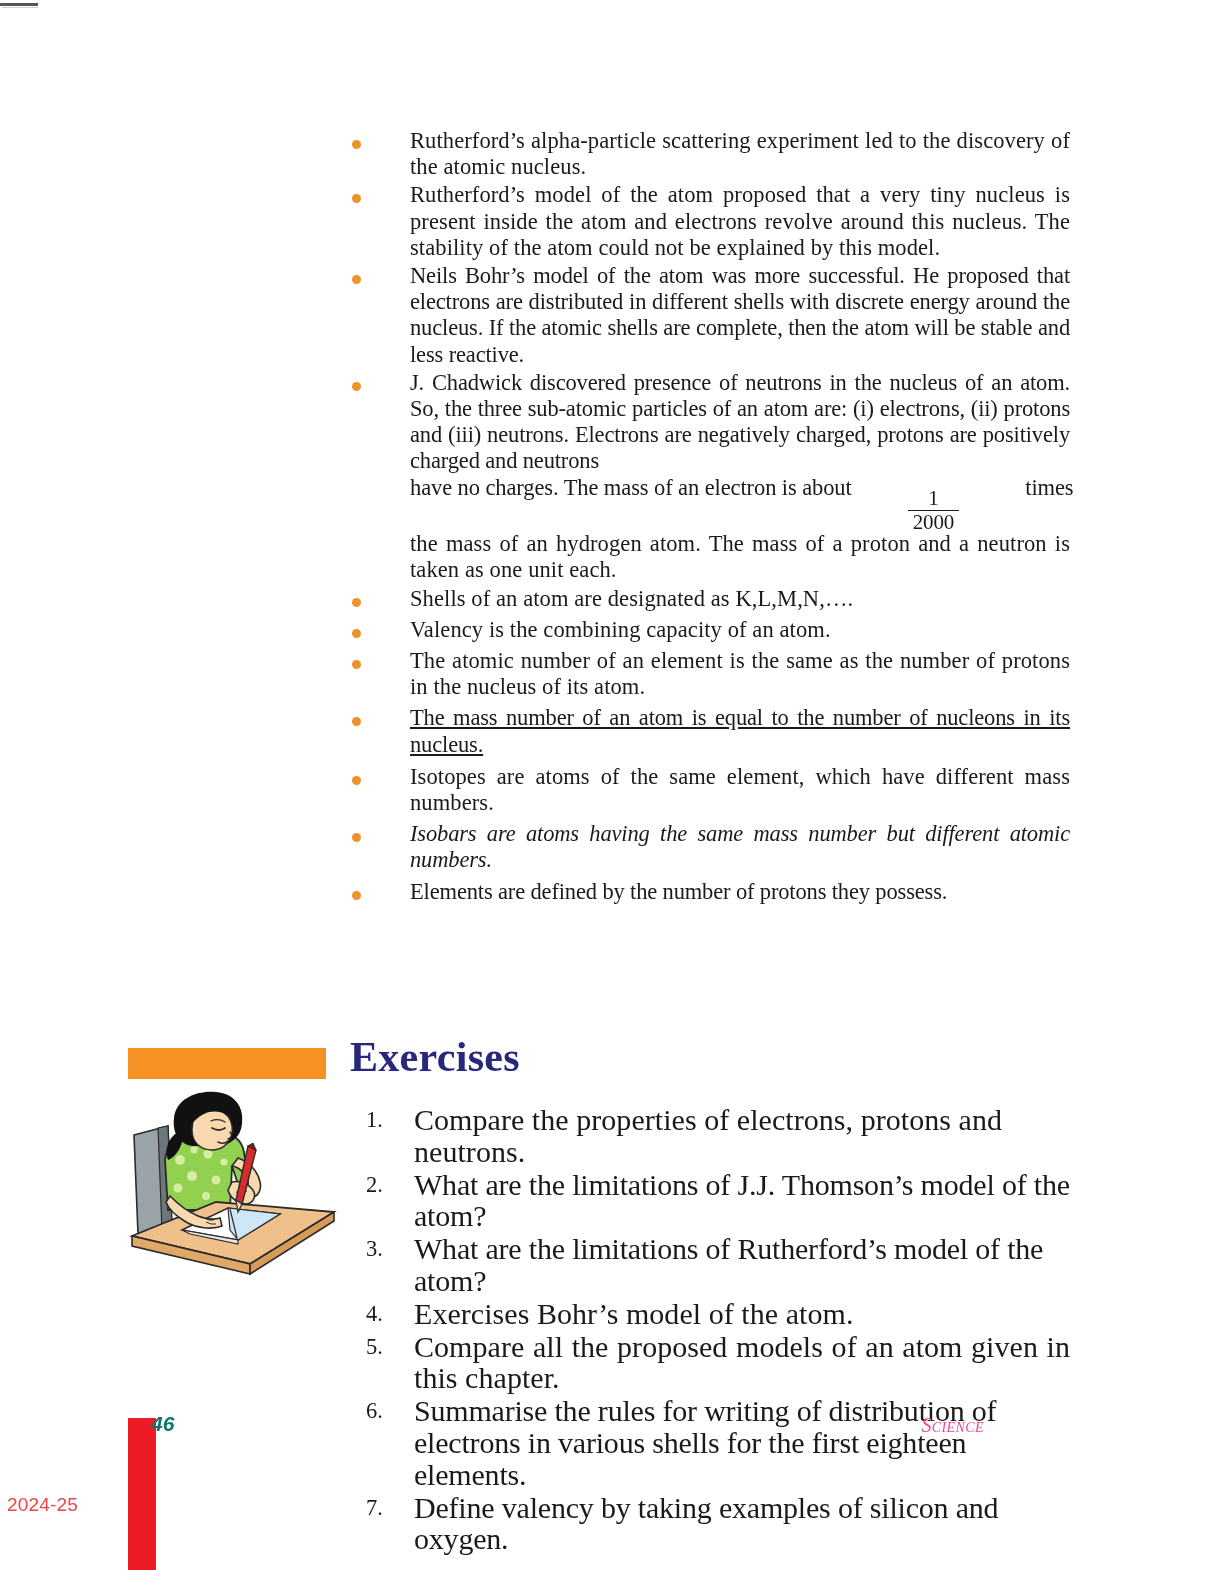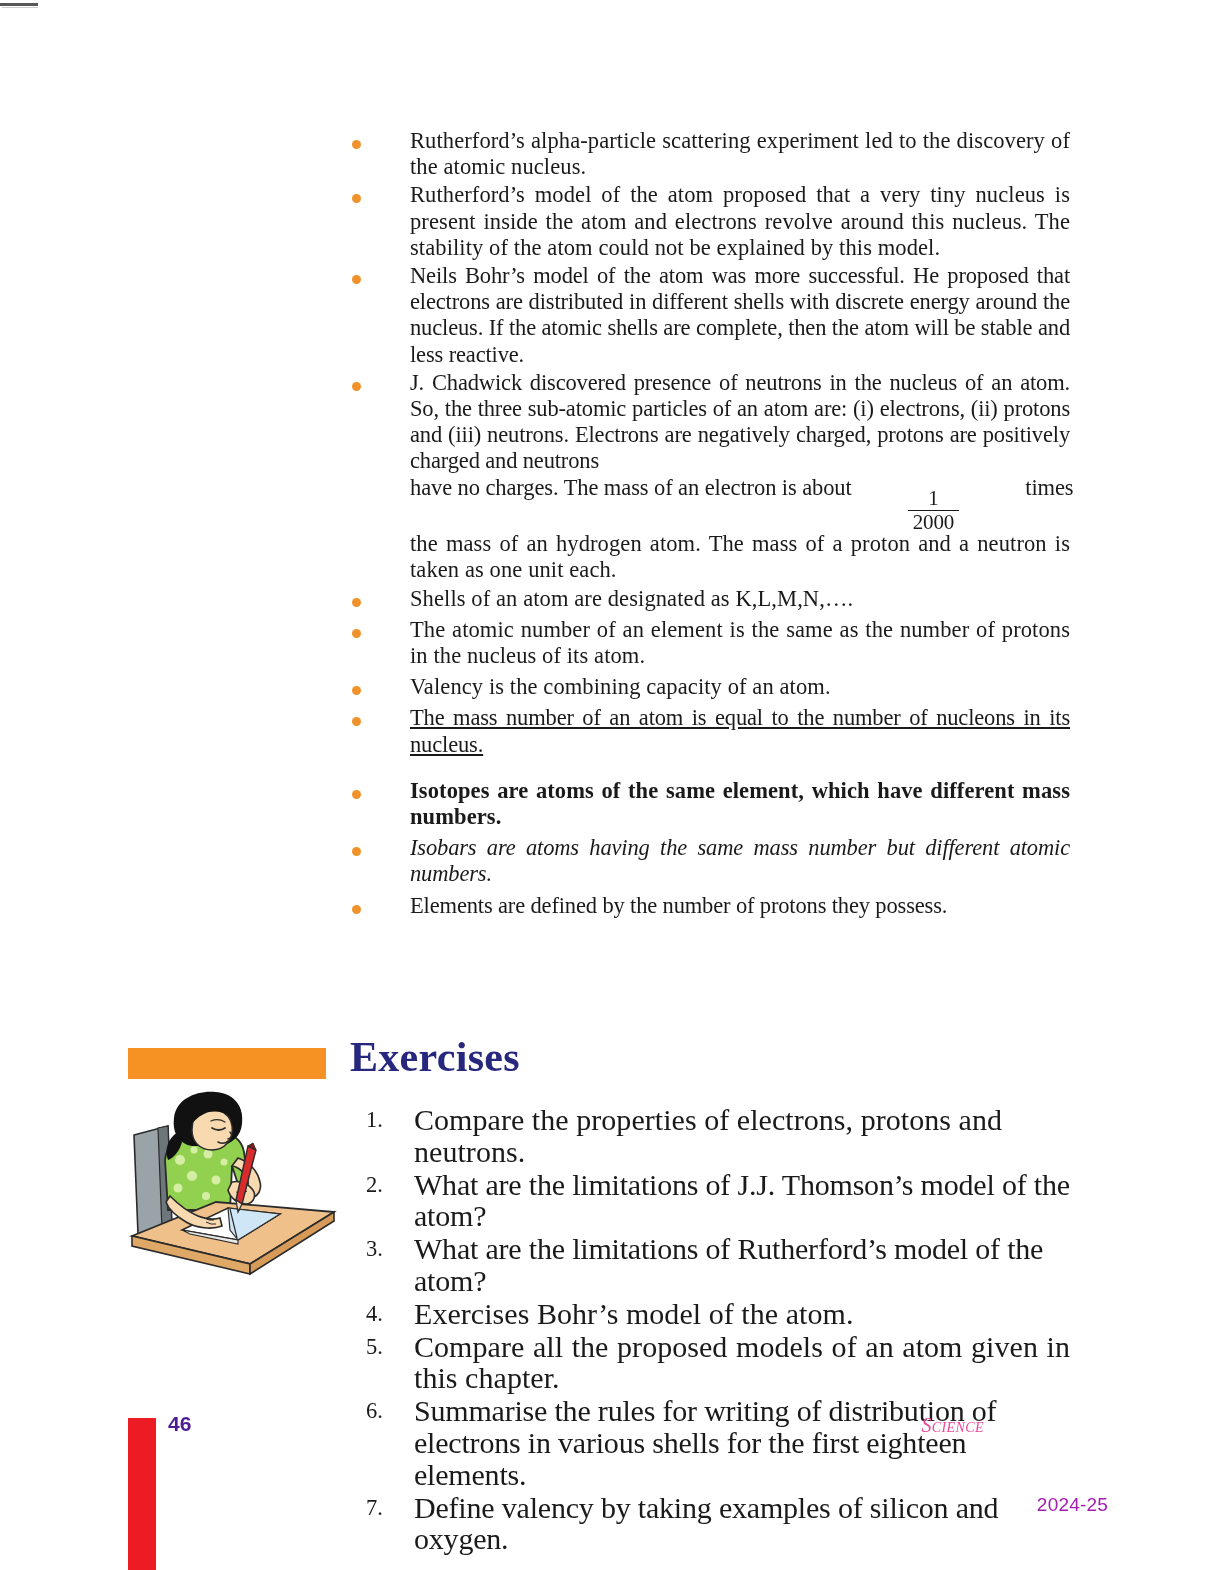--- a/index.html
+++ b/index.html
@@ -173,46 +173,47 @@
   .footer-red {
     position: absolute;
     left: 128px;
     top: 1418px;
     width: 28px;
     height: 152px;
     background: #ED1C24;
   }
   .page-num {
     position: absolute;
-    left: 168px;
+    left: 151px;
     top: 1412px;
     font-size: 21px;
     font-weight: bold;
     font-family: "Liberation Sans", "DejaVu Sans", sans-serif;
-    color: #4c1d95;
+    color: #0f766e;
+    font-style: italic;
   }
   .footer-subject {
     position: absolute;
     right: 124px;
     top: 1414px;
     font-style: italic;
     font-variant: small-caps;
     font-size: 20px;
     letter-spacing: 0.4px;
     color: #ec4899;
   }
   .footer-year {
     position: absolute;
     left: 0;
     right: 0;
     top: 1494px;
-    text-align: right;
+    text-align: left;
     font-family: "Liberation Sans", "DejaVu Sans", sans-serif;
     font-size: 19px;
-    color: #a21caf;
+    color: #ef4444;
     letter-spacing: 0.2px;
     padding-left: 7px;
   }
 </style>
 </head>
 <body>
 
 <div id="page">
 
   <div class="scan-smudge"></div>
@@ -250,34 +251,34 @@
       <div class="btext" style="margin-top:8px;">the mass of an hydrogen atom. The mass of a proton and a neutron is taken as one unit each.</div>
     </div>
 
     <div class="bullet-row" style="">
       <span class="bullet-dot"></span>
       <div class="btext noj">Shells of an atom are designated as K,L,M,N,….</div>
     </div>
 
     <div class="bullet-row" style="margin-top:5px;">
       <span class="bullet-dot"></span>
+      <div class="btext noj">Valency is the combining capacity of an atom.</div>
+    </div>
+
+    <div class="bullet-row" style="margin-top:5px;">
+      <span class="bullet-dot"></span>
       <div class="btext">The atomic number of an element is the same as the number of protons in the nucleus of its atom.</div>
     </div>
 
-    <div class="bullet-row" style="margin-top:5px;">
-      <span class="bullet-dot"></span>
-      <div class="btext noj">Valency is the combining capacity of an atom.</div>
-    </div>
-
     <div class="bullet-row" style="margin-top:5px;text-decoration:underline;">
       <span class="bullet-dot"></span>
       <div class="btext narrow">The mass number of an atom is equal to the number of nucleons in its nucleus.</div>
     </div>
 
-    <div class="bullet-row" style="margin-top:20px;font-weight:bold;">
+    <div class="bullet-row" style="margin-top:6px;">
       <span class="bullet-dot"></span>
       <div class="btext">Isotopes are atoms of the same element, which have different mass numbers.</div>
     </div>
 
     <div class="bullet-row" style="margin-top:5px;font-style:italic;">
       <span class="bullet-dot"></span>
       <div class="btext narrow">Isobars are atoms having the same mass number but different atomic numbers.</div>
     </div>
 
     <div class="bullet-row" style="margin-top:5px;">

